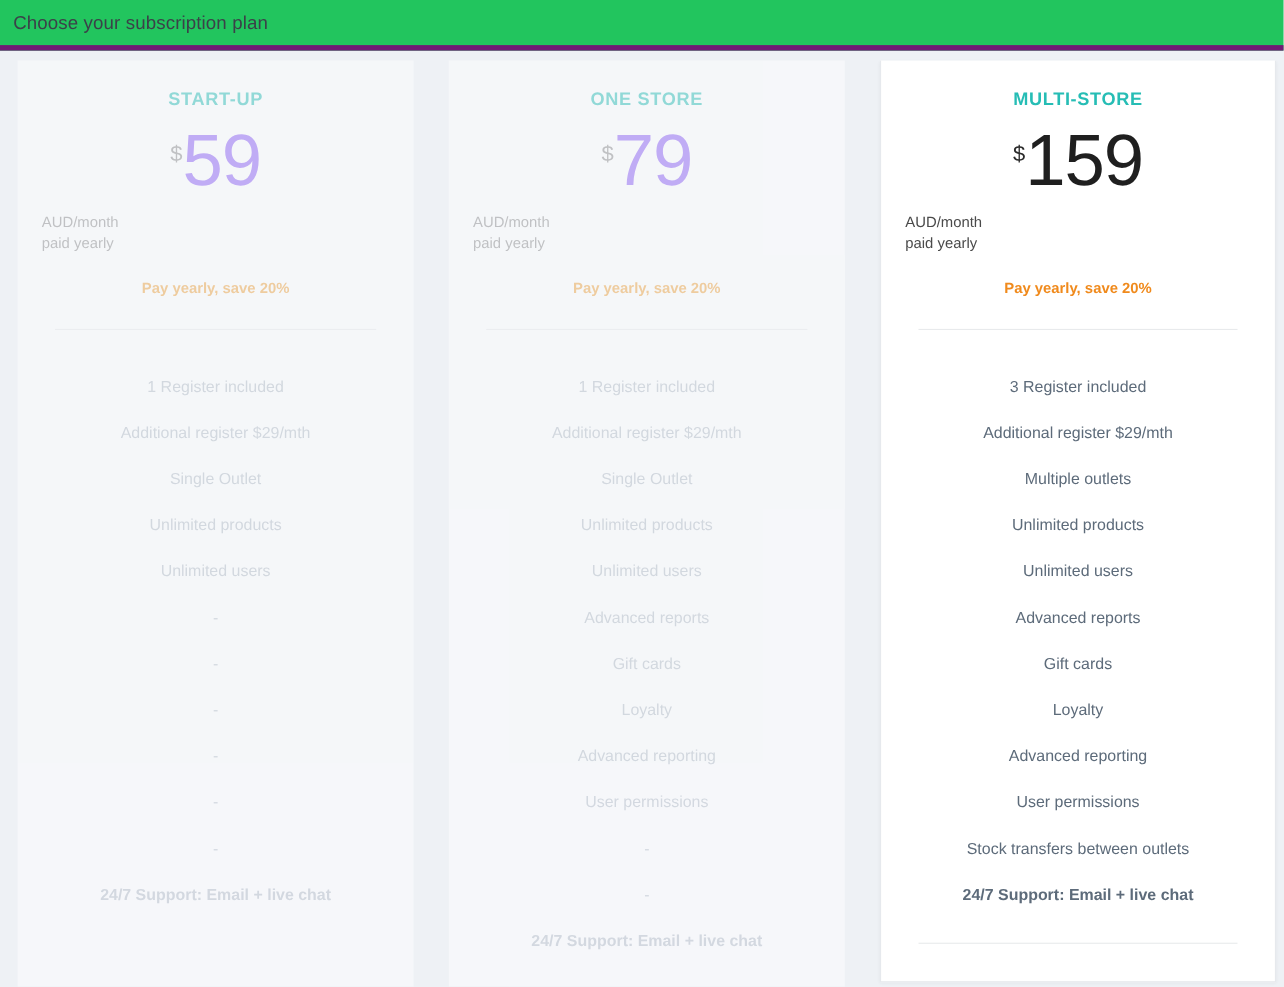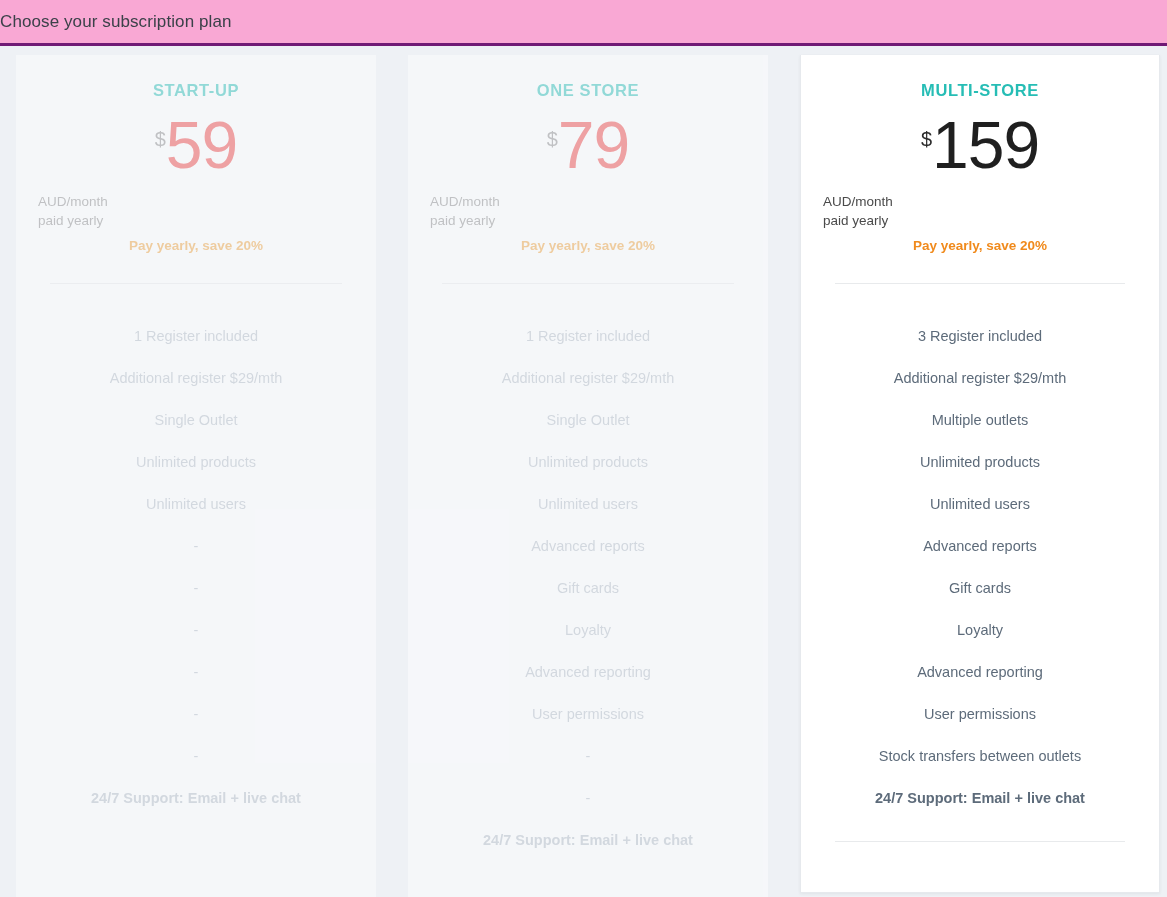--- a/index.html
+++ b/index.html
@@ -12,25 +12,25 @@
 
   body {
     background: #eef1f5;
     font-family: "Liberation Sans", sans-serif;
     -webkit-font-smoothing: antialiased;
   }
 
   
   .page-header {
     height: 46px;
-    background: #f9a8d4;
-    border-bottom: 3px solid #701a75;
+    background: #22c55e;
+    border-bottom: 5px solid #701a75;
     display: flex;
     align-items: center;
-    padding-left: 0;
+    padding-left: 12px;
   }
   .page-header-title {
     font-size: 17px;
     color: #3b4149;
     font-weight: 400;
     letter-spacing: 0.1px;
   }
 
   
   .plans-row {
@@ -83,40 +83,40 @@
     vertical-align: super;
     position: relative;
     top: -16px;
     font-weight: 300;
     letter-spacing: 0;
   }
   .plan-card.active .price-currency { color: #2b2b2b; }
   .price-amount {
     font-size: 66px;
     font-weight: 300;
-    color: #ef4444;
+    color: #8b5cf6;
     letter-spacing: -1px;
   }
   .plan-card.active .price-amount { color: #1f1f1f; }
 
   .price-terms {
     text-align: left;
     font-size: 13.5px;
     color: #8b8b8b;
     line-height: 19px;
     margin-top: 8px;
   }
   .plan-card.active .price-terms { color: #4a4a4a; }
 
   .savings-note {
     text-align: center;
     font-size: 13.5px;
     font-weight: bold;
     color: #f0a23c;
-    margin-top: 8px;
+    margin-top: 24px;
   }
   .plan-card.active .savings-note { color: #f08a1c; }
 
   .card-divider {
     height: 1px;
     background: #e8eaec;
     margin: 30px 12px 0 12px;
   }
   .card-divider.bottom {
     margin-top: 22px;

